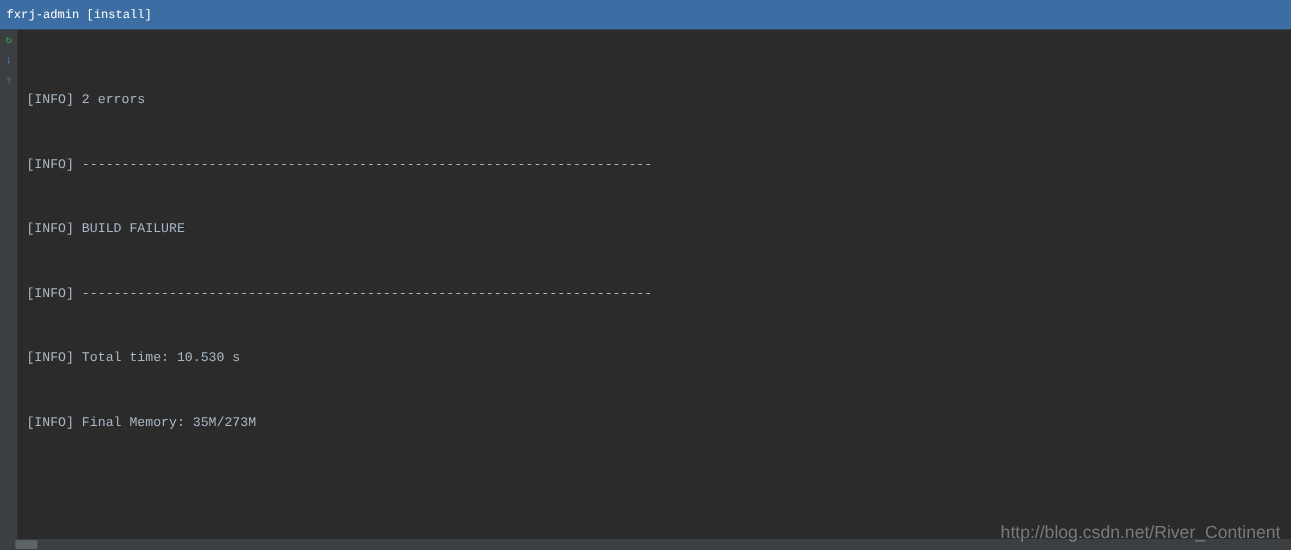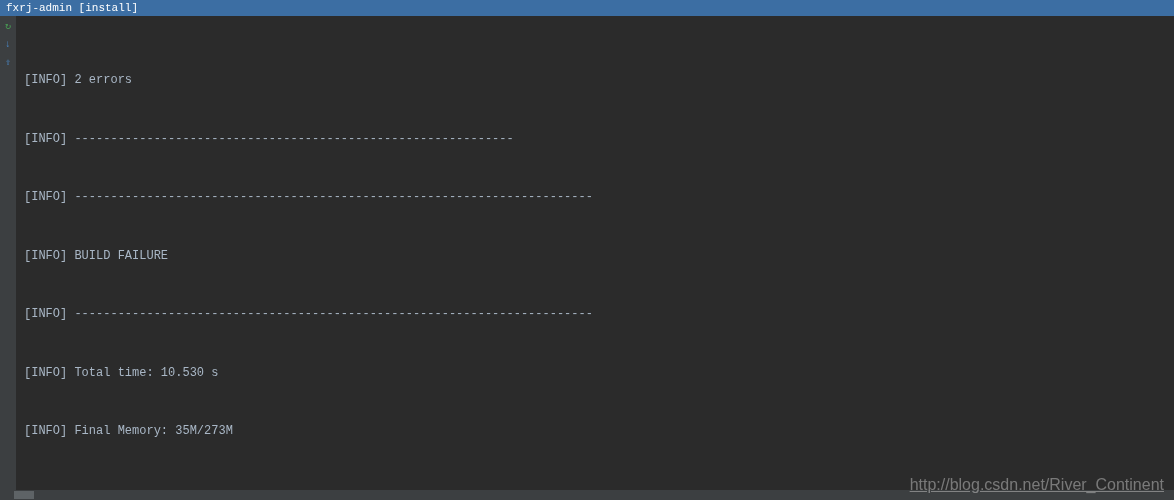--- a/index.html
+++ b/index.html
@@ -12,21 +12,21 @@
       height: 500px;
       overflow: hidden;
       display: flex;
       flex-direction: column;
     }
     .titlebar {
       background: #3c6ea3;
       color: #ffffff;
       padding: 2px 6px;
       font-size: 11px;
-      height: 16px;
+      height: 27px;
       display: flex;
       align-items: center;
     }
     .main-area {
       display: flex;
       flex: 1;
       background: #2b2b2b;
       overflow: hidden;
     }
     .gutter {
@@ -61,21 +61,20 @@
     .line { display: block; }
     .tag { color: #a9b7c6; }
     .watermark {
       position: absolute;
       bottom: 6px;
       right: 10px;
       font-family: "Microsoft YaHei", sans-serif;
       font-size: 16px;
       color: rgba(200,200,200,0.5);
       pointer-events: none;
-      text-decoration: underline;
     }
     .bottom-scroll {
       height: 10px;
       background: #3c3f41;
     }
     .scroll-thumb {
       width:20px;
       height:8px;
       background:#5e6366;
       margin-left: 14px;
@@ -91,21 +90,20 @@
 
 <div class="main-area">
   <div class="gutter">
     <div class="gutter-icon green">↻</div>
     <div class="gutter-icon blue">↓</div>
     <div class="gutter-icon blue">⇧</div>
   </div>
 
   <div class="console">
     <span class="line"><span class="tag">[INFO]</span><span> 2 errors</span></span>
-    <span class="line"><span class="tag">[INFO]</span><span> -------------------------------------------------------------</span></span>
     <span class="line"><span class="tag">[INFO]</span><span> ------------------------------------------------------------------------</span></span>
     <span class="line"><span class="tag">[INFO]</span><span> BUILD FAILURE</span></span>
     <span class="line"><span class="tag">[INFO]</span><span> ------------------------------------------------------------------------</span></span>
     <span class="line"><span class="tag">[INFO]</span><span> Total time: 10.530 s</span></span>
     <span class="line"><span class="tag">[INFO]</span><span> Final Memory: 35M/273M</span></span>
     
     
     
     
     

